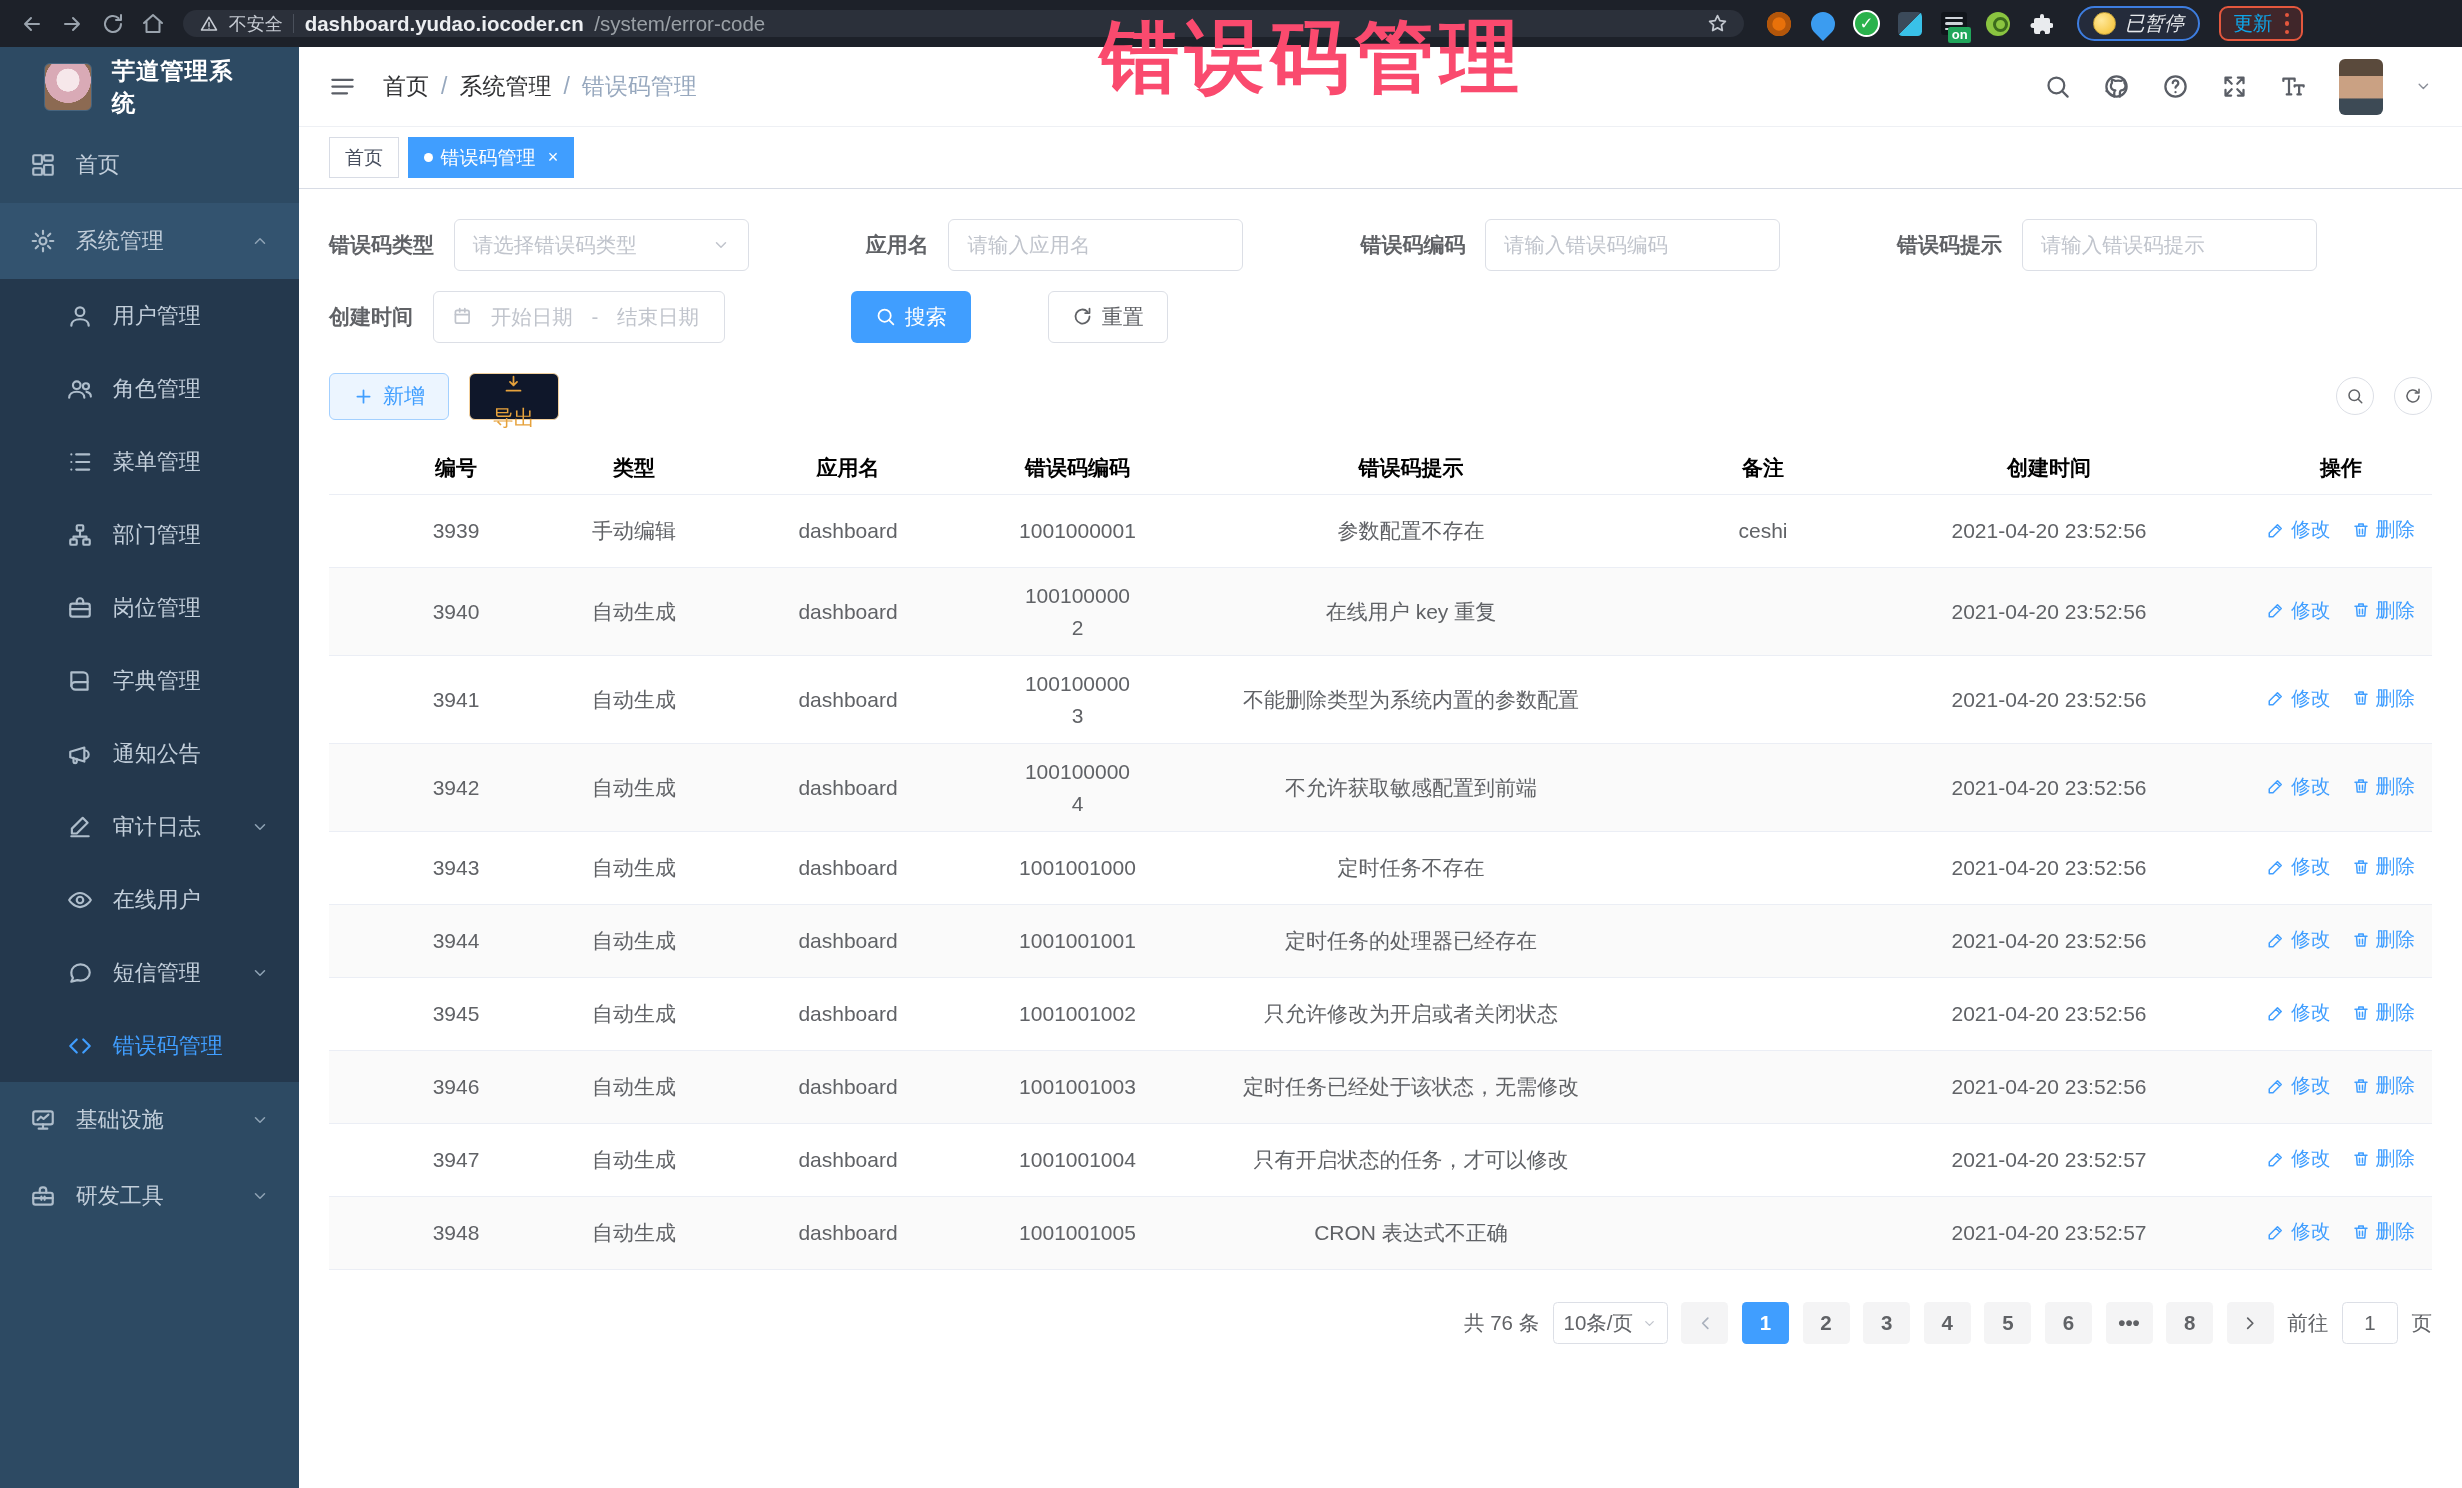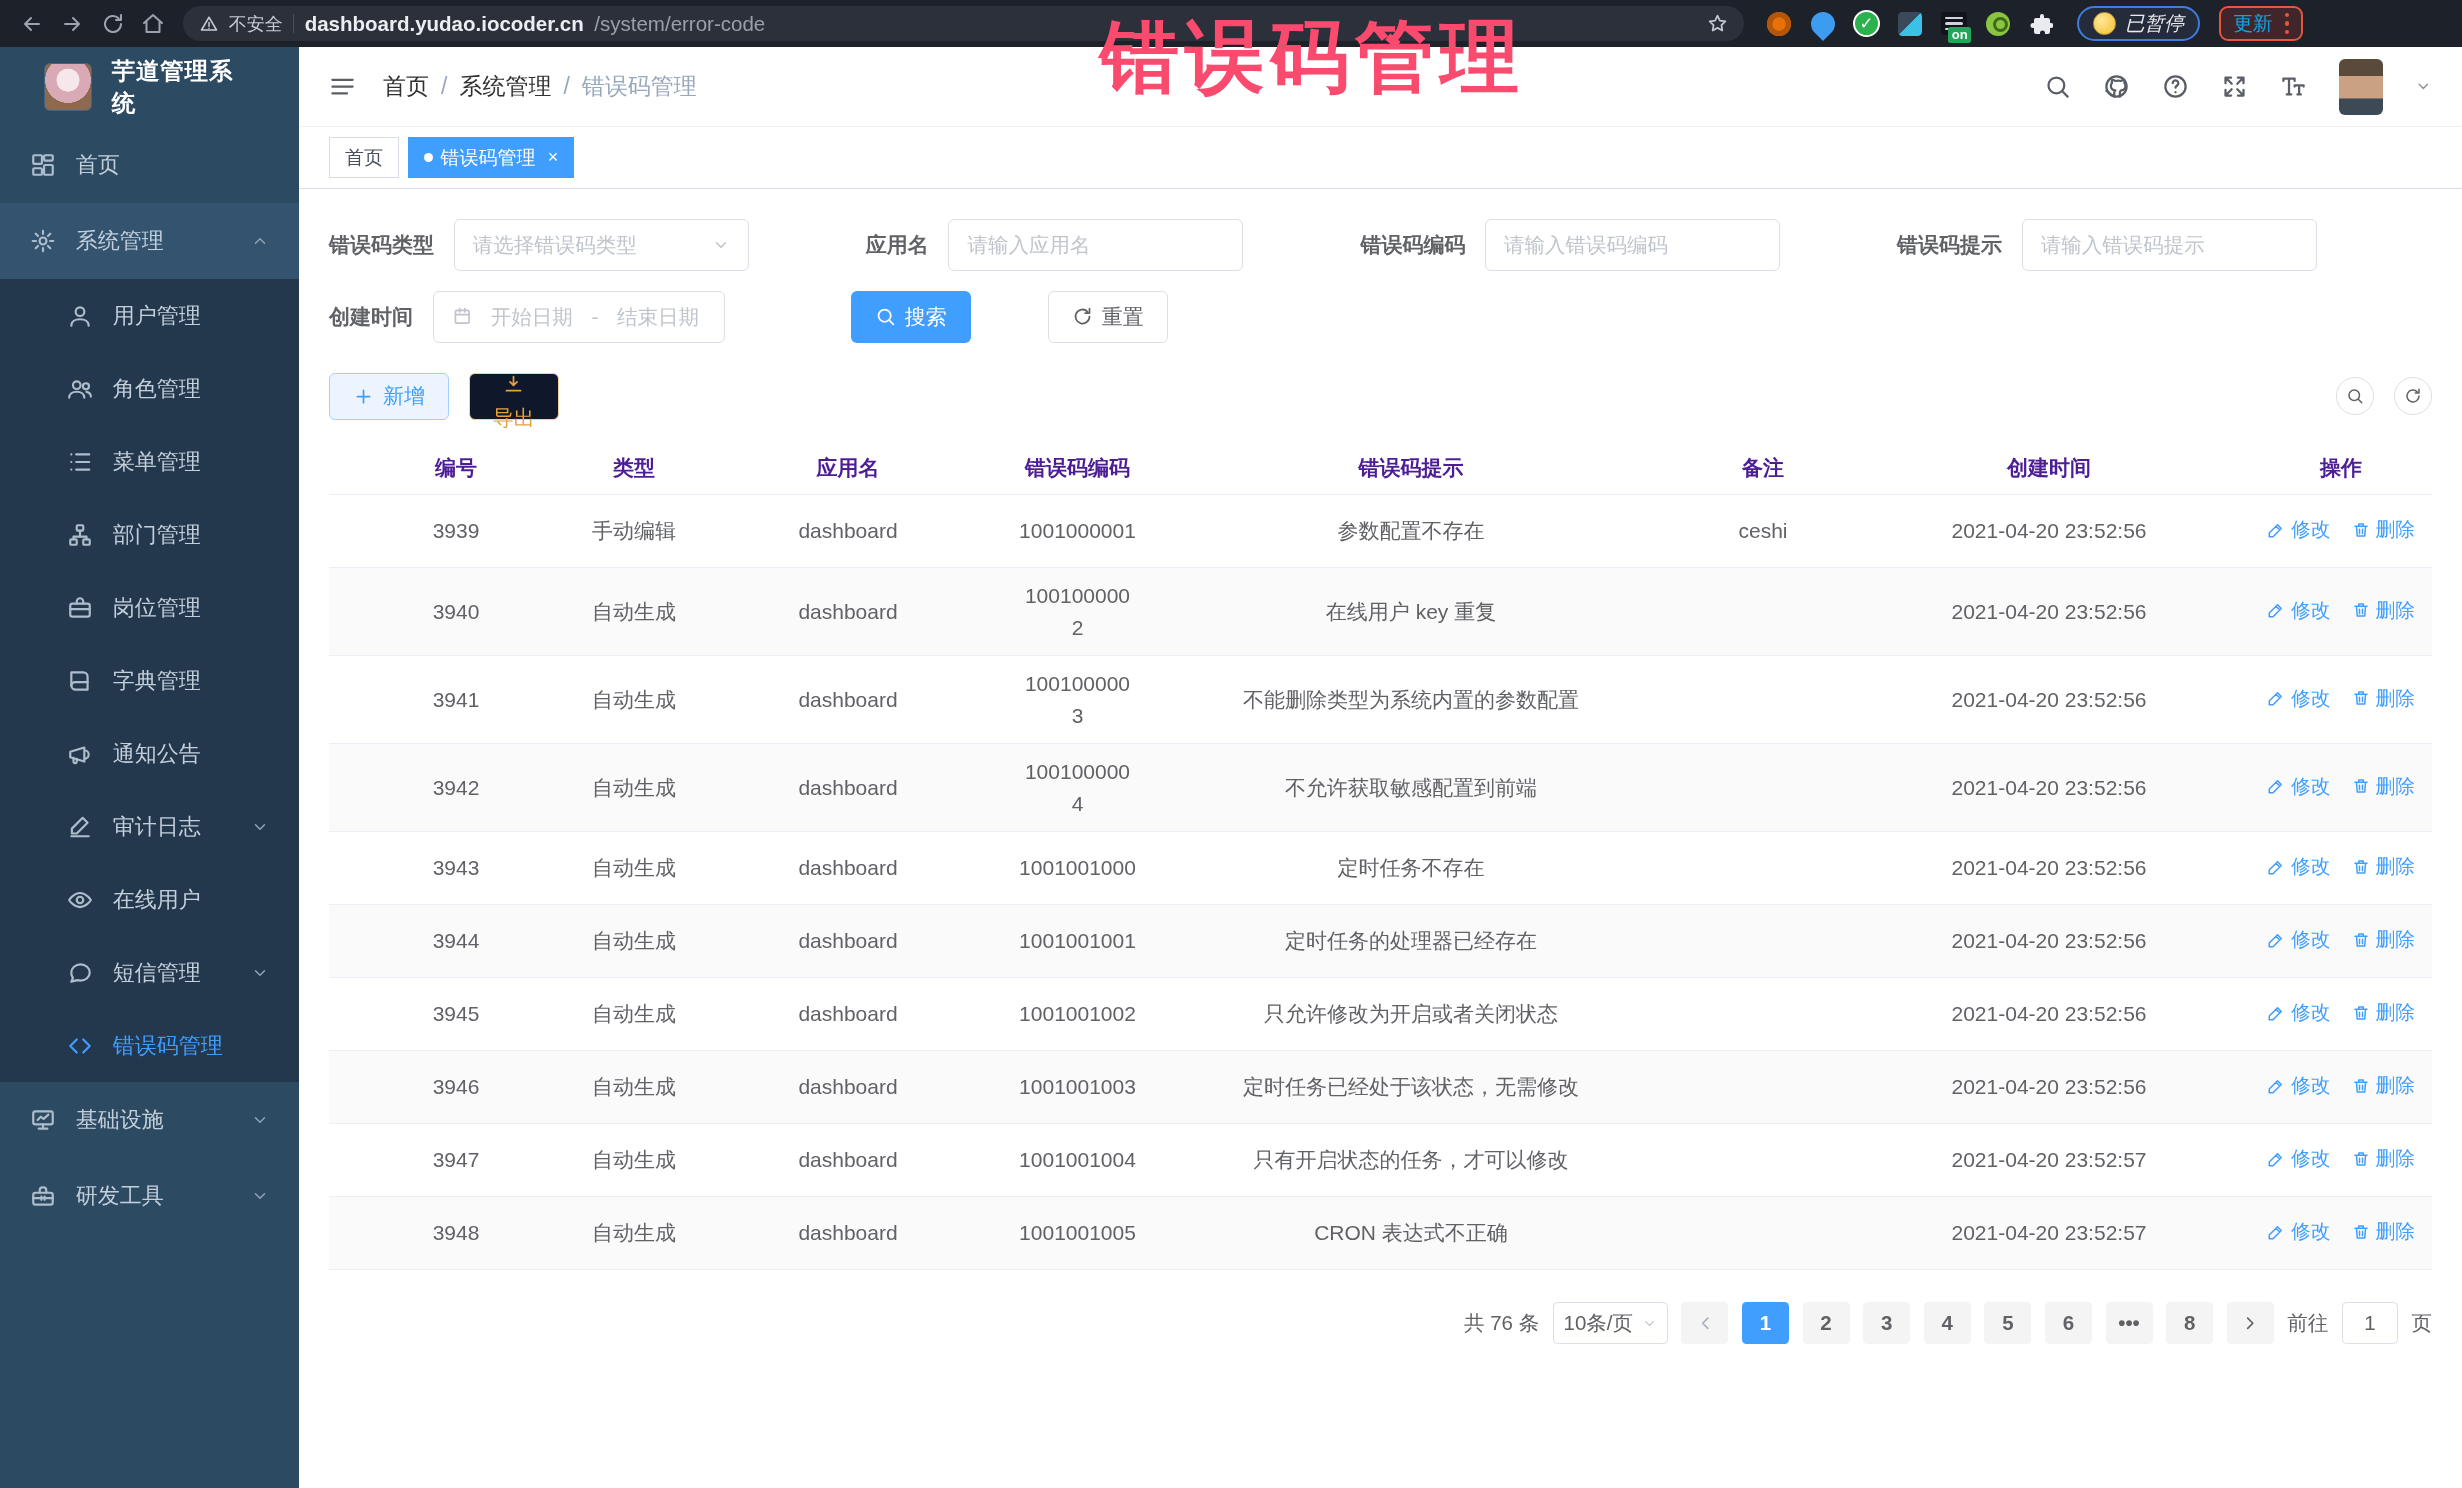--- a/index.html
+++ b/index.html
@@ -4,21 +4,21 @@
 <style>
   * { margin:0; padding:0; box-sizing:border-box; }
   html,body { width:2462px; height:1488px; }
   body { font-family:"Liberation Sans","DejaVu Sans",sans-serif; background:#fff; }
   .screen { position:relative; width:2462px; height:1488px; overflow:hidden; }
 
   
   .chrome { height:47px; background:#1d2129; display:flex; align-items:center; padding:0 15px; gap:7.6px; }
   .nav-ic { width:33px; height:33px; display:flex; align-items:center; justify-content:center;
             color:#9aa3ad; font-size:24px; border-radius:50%; flex:0 0 auto; }
-  .address { width:1561px; height:35px; background:#2b303a; border-radius:17.4px; display:flex;
+  .address { width:1561px; height:27px; background:#2b303a; border-radius:17.4px; display:flex;
              align-items:center; padding:0 16.7px; gap:10.6px; color:#d7dbe0; font-size:19.7px; margin-left:6px; }
   .address .warn { color:#c7ccd4; font-size:18px; }
   .addr-div { width:0.8px; height:19.7px; background:#4a505b; }
   .host { color:#eceef1; font-weight:bold; font-size:20.5px; }
   .path { color:#9aa0a6; font-size:20.5px; }
   .addr-spacer { flex:1; }
   .star { color:#c2c7cf; font-size:21px; }
   .exts { display:flex; align-items:center; gap:16.7px; margin-left:13.6px; }
   .ext { width:27px; height:27px; display:flex; align-items:center; justify-content:center; position:relative; }
   .blob { width:24px; height:24px; border-radius:50%; }
@@ -106,21 +106,21 @@
   .toolbar { margin-top:30px; display:flex; align-items:center; }
   .btn-mini { height:47px; font-size:21px; }
   .btn-add { background:#ecf5ff; border-color:#a3d0ff; color:#409eff; }
   .btn-export { background:#0f172a; border-color:#f3d19e; color:#e6a23c; margin-left:19.7px;flex-direction:column; }
   .tool-right { margin-left:auto; display:flex; gap:19.7px; }
   .circle-btn { width:38px; height:38px; border-radius:50%; border:0.8px solid #dcdfe6; background:#fff; color:#606266;
                 display:flex; align-items:center; justify-content:center; font-size:18px; cursor:pointer; }
 
   
   table { width:100%; border-collapse:collapse; table-layout:fixed; margin-top:23px; }
-  th { height:52px; color:#4c1d95; font-size:21px; font-weight:bold; text-align:center; border-bottom:0.8px solid #ebeef5; }
+  th { height:52px; color:#000000; font-size:21px; font-weight:bold; text-align:center; border-bottom:0.8px solid #ebeef5; }
   td { height:73px; color:#606266; font-size:21px; text-align:center; border-bottom:0.8px solid #ebeef5; padding:12px 6px; line-height:1.5; }
   tr.striped td { background:#fafafa; }
   .op-link { color:#409eff; font-size:19.7px; display:inline-flex; align-items:center; gap:6px; margin:0 10.6px; cursor:pointer; white-space:nowrap; }
   .op-link .ic { font-size:18px; }
 
   
   .pagination { display:flex; align-items:center; justify-content:flex-end; gap:13.6px; margin:32px 0 35px;
                 font-size:20.5px; color:#606266; }
   .psize { width:115px; height:42px; border:0.8px solid #dcdfe6; border-radius:4.5px; display:flex; align-items:center;
            justify-content:center; gap:9px; color:#606266; cursor:pointer; }

